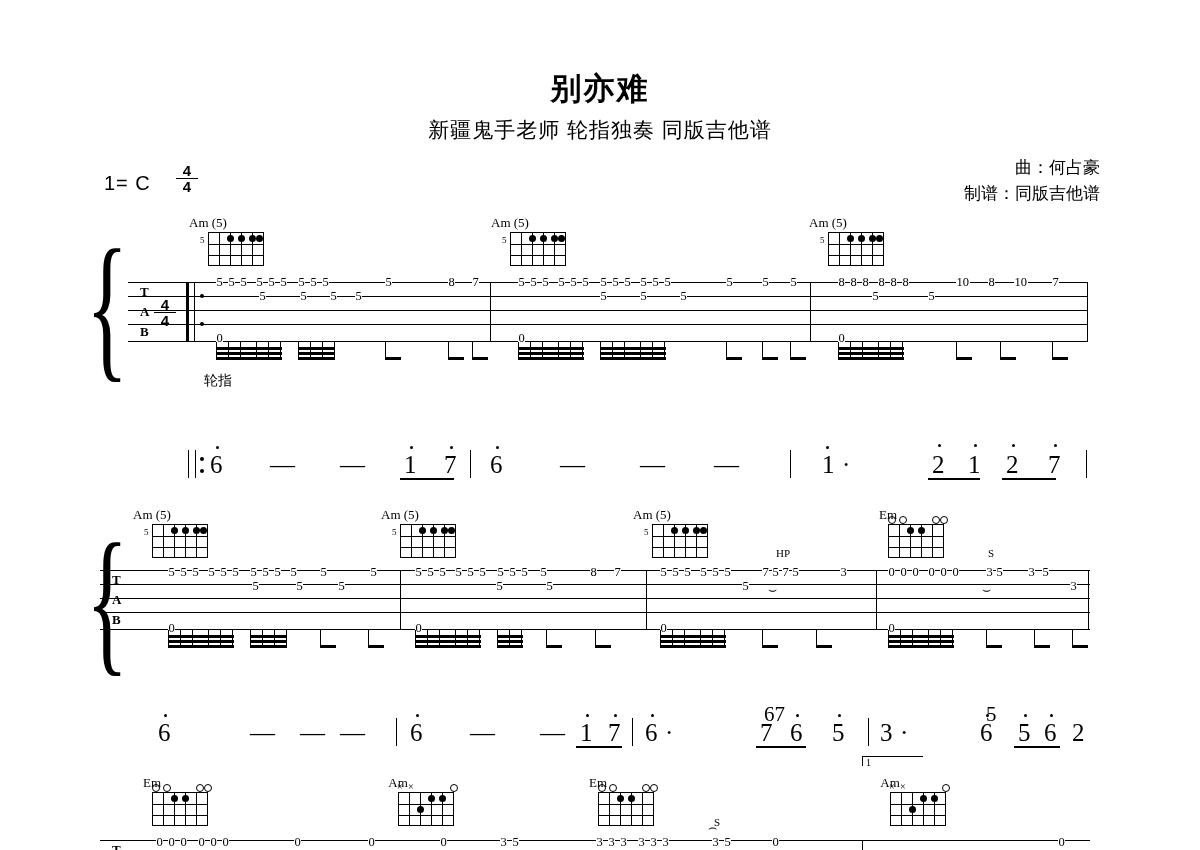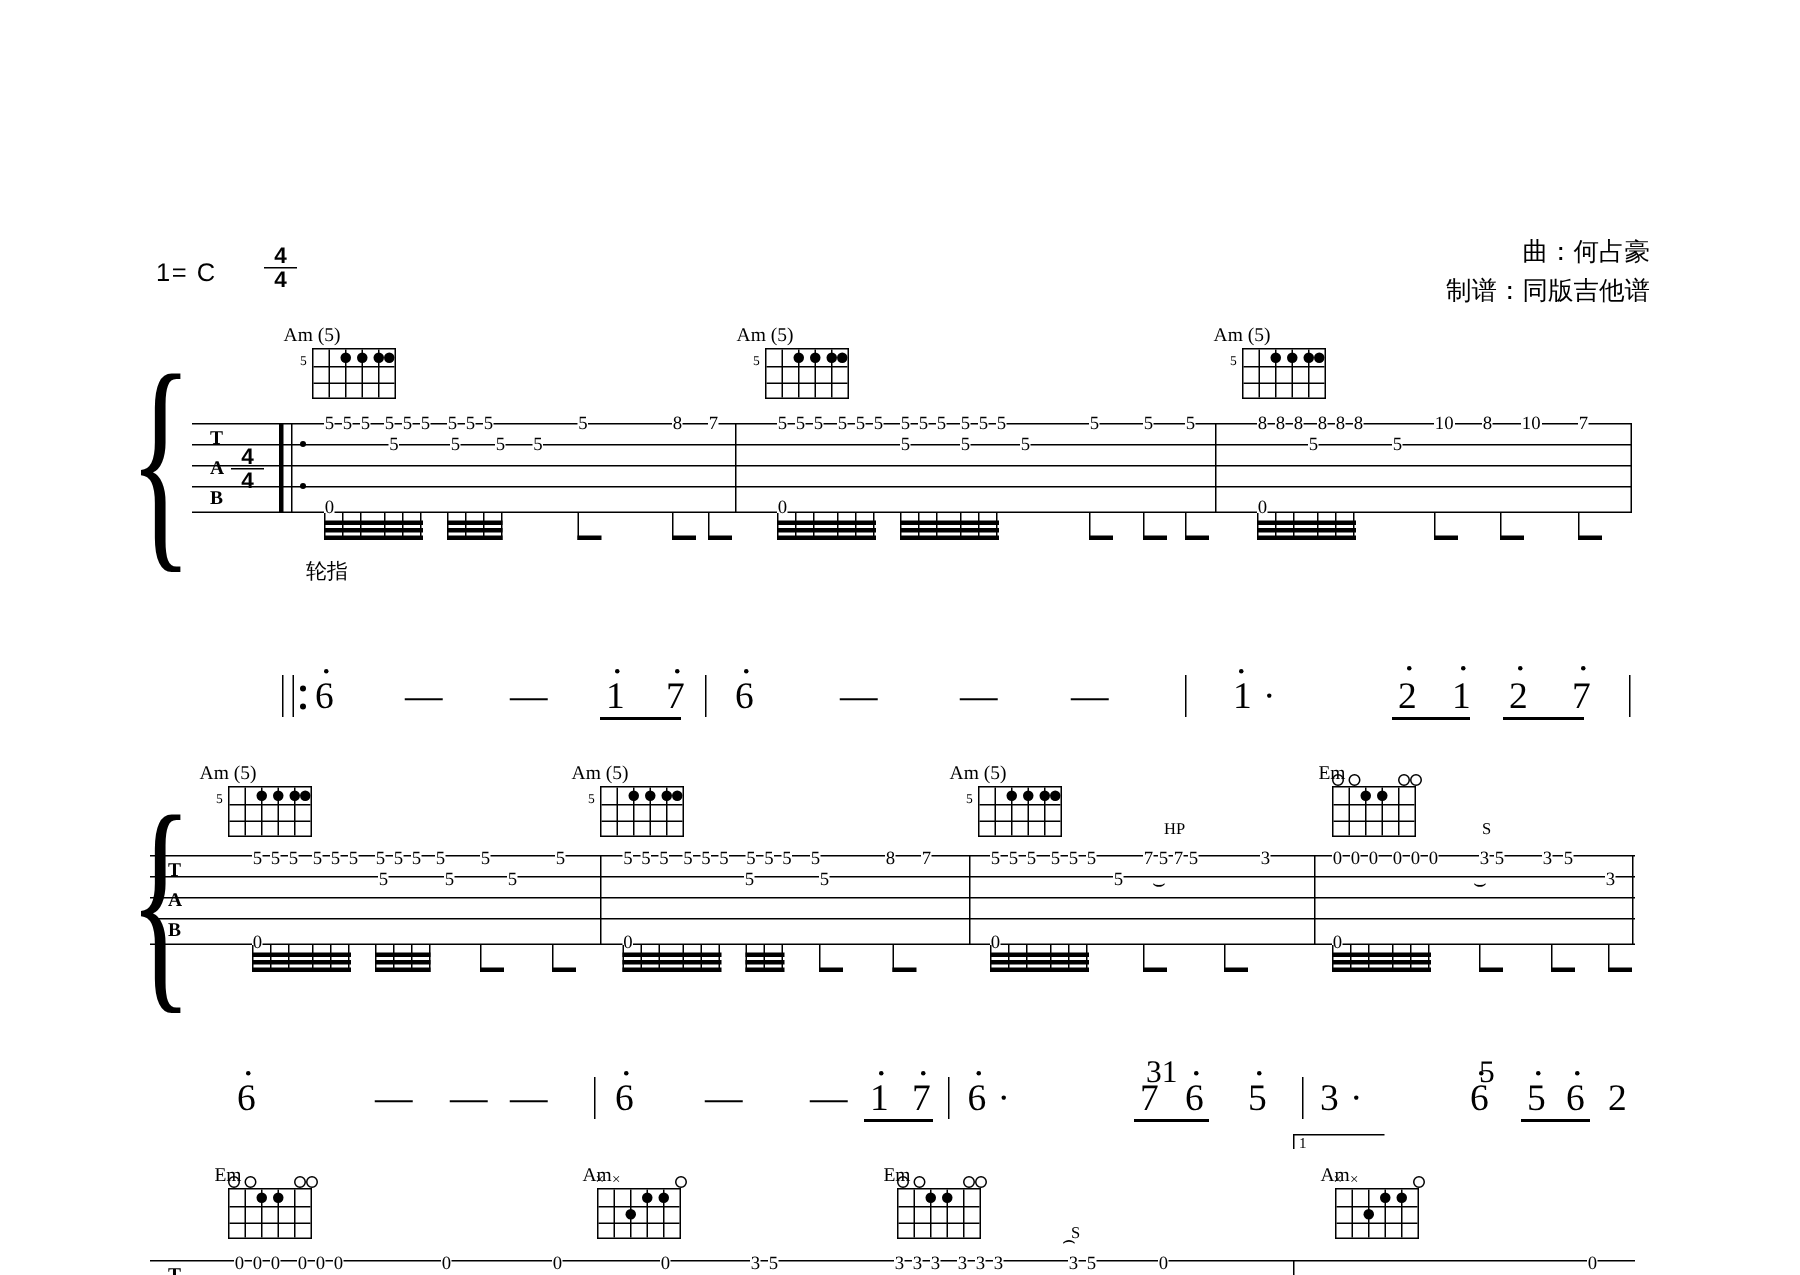--- a/index.html
+++ b/index.html
@@ -49,21 +49,21 @@
     text-align: right;
     white-space: nowrap;
   }
   .credit.c1 { top: 156px; }
   .credit.c2 { top: 182px; }
 
   .keysig {
     position: absolute;
     left: 104px;
     top: 172px;
-    font-size: 17px;
+    font-size: 20px;
     letter-spacing: 1px;
   }
   .timesig {
     position: absolute;
     left: 176px;
     top: 163px;
     width: 22px;
     text-align: center;
     font-size: 15px;
     line-height: 15px;
@@ -233,20 +233,22 @@
     width: 4px; height: 4px;
     border-radius: 50%;
     background: #000;
   }
 </style>
 </head>
 <body>
 
 <div class="sheet">
 
+  <div class="title">别亦难</div>
+  <div class="subtitle">新疆鬼手老师  轮指独奏  同版吉他谱</div>
   <div class="credit c1">曲：何占豪</div>
   <div class="credit c2">制谱：同版吉他谱</div>
   <div class="keysig">1= C</div>
   <div class="timesig">
     <span class="num">4</span>
     <span class="den">4</span>
   </div>
 
   <div class="system" style="top:0;">
 
@@ -712,21 +714,21 @@
     <div class="jp" style="left:540px; top:720px;">—</div>
     <div class="jp" style="left:580px; top:720px;">1</div>
     <div class="jpdot" style="left:586px; top:714px;"></div>
     <div class="jp" style="left:608px; top:720px;">7</div>
     <div class="jpdot" style="left:614px; top:714px;"></div>
     <div class="jpline" style="left:576px; top:746px; width:46px;"></div>
     <div class="jpbar" style="left:632px; top:718px; height:28px;"></div>
     <div class="jp" style="left:645px; top:720px;">6</div>
     <div class="jpdot" style="left:651px; top:714px;"></div>
     <div class="jp" style="left:665px; top:720px;">·</div>
-    <div class="jp small" style="left:764px; top:702px;">31</div>
+    <div class="jp small" style="left:764px; top:702px;">67</div>
     <div class="jp" style="left:760px; top:720px;">7</div>
     <div class="jp" style="left:790px; top:720px;">6</div>
     <div class="jpdot" style="left:796px; top:714px;"></div>
     <div class="jpline" style="left:756px; top:746px; width:50px;"></div>
     <div class="jp" style="left:832px; top:720px;">5</div>
     <div class="jpdot" style="left:838px; top:714px;"></div>
     <div class="jpbar" style="left:868px; top:718px; height:28px;"></div>
     <div class="jp" style="left:880px; top:720px;">3</div>
     <div class="jp" style="left:900px; top:720px;">·</div>
     <div class="jp small" style="left:986px; top:702px;">5</div>

